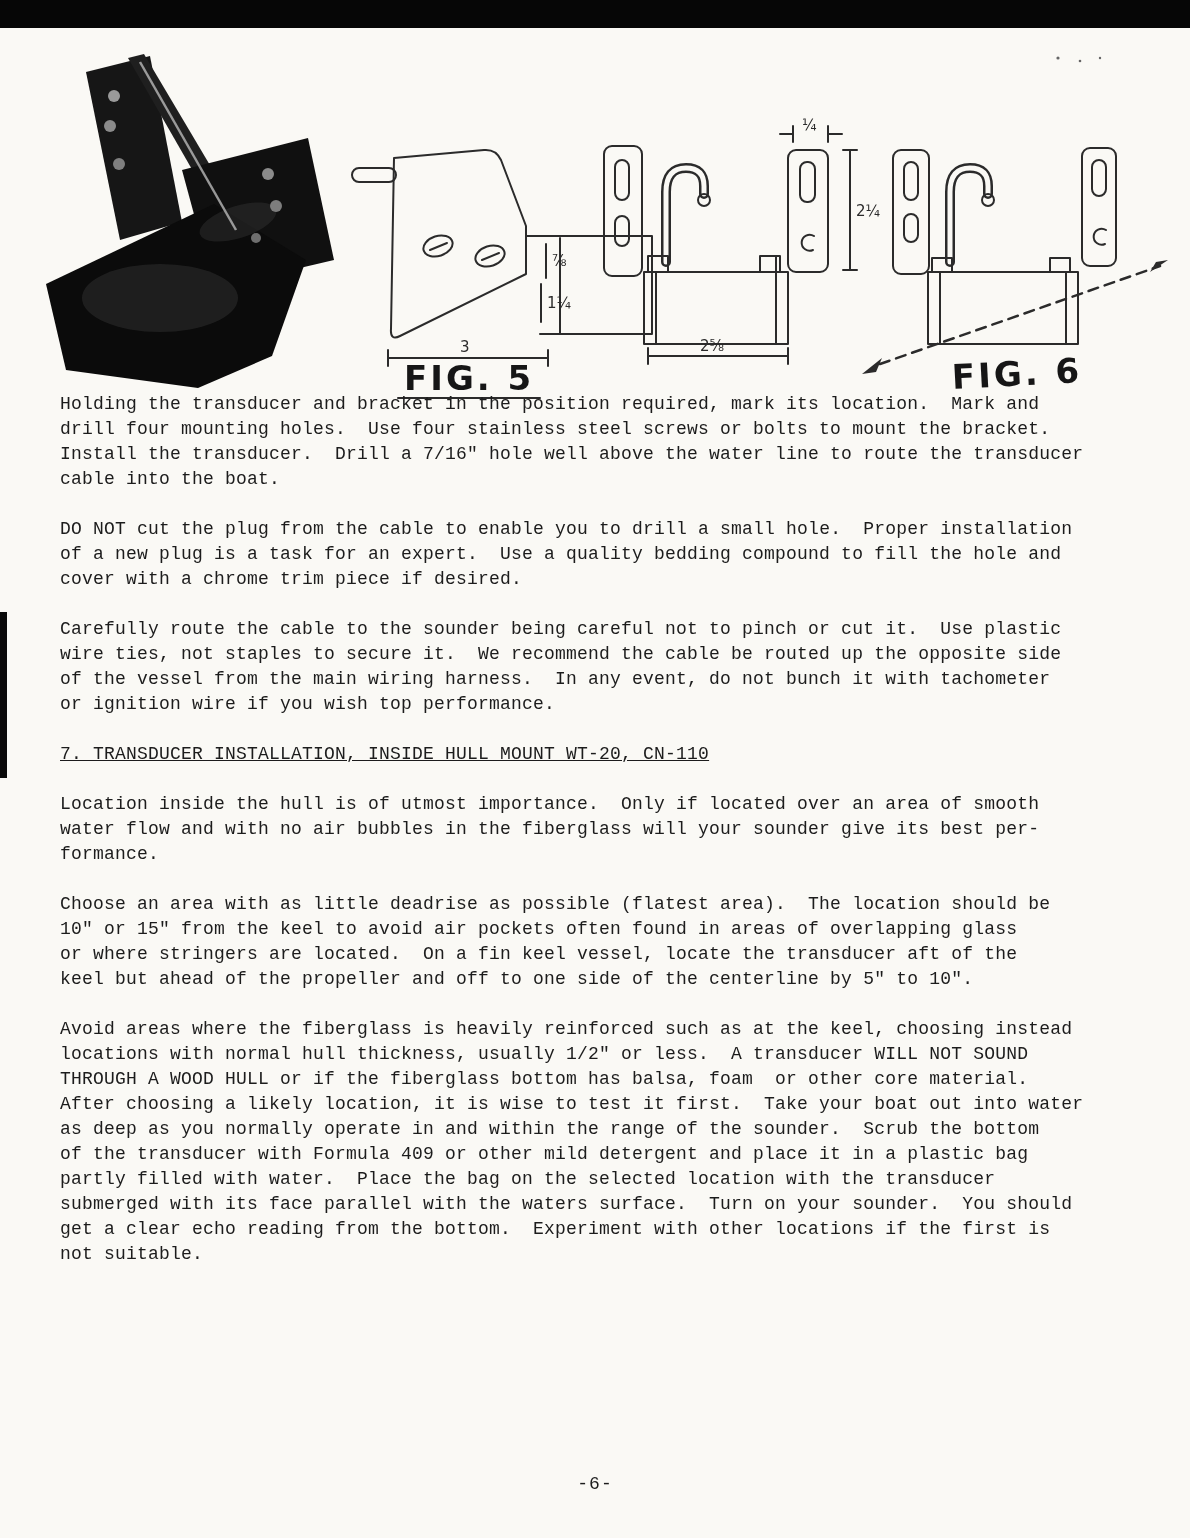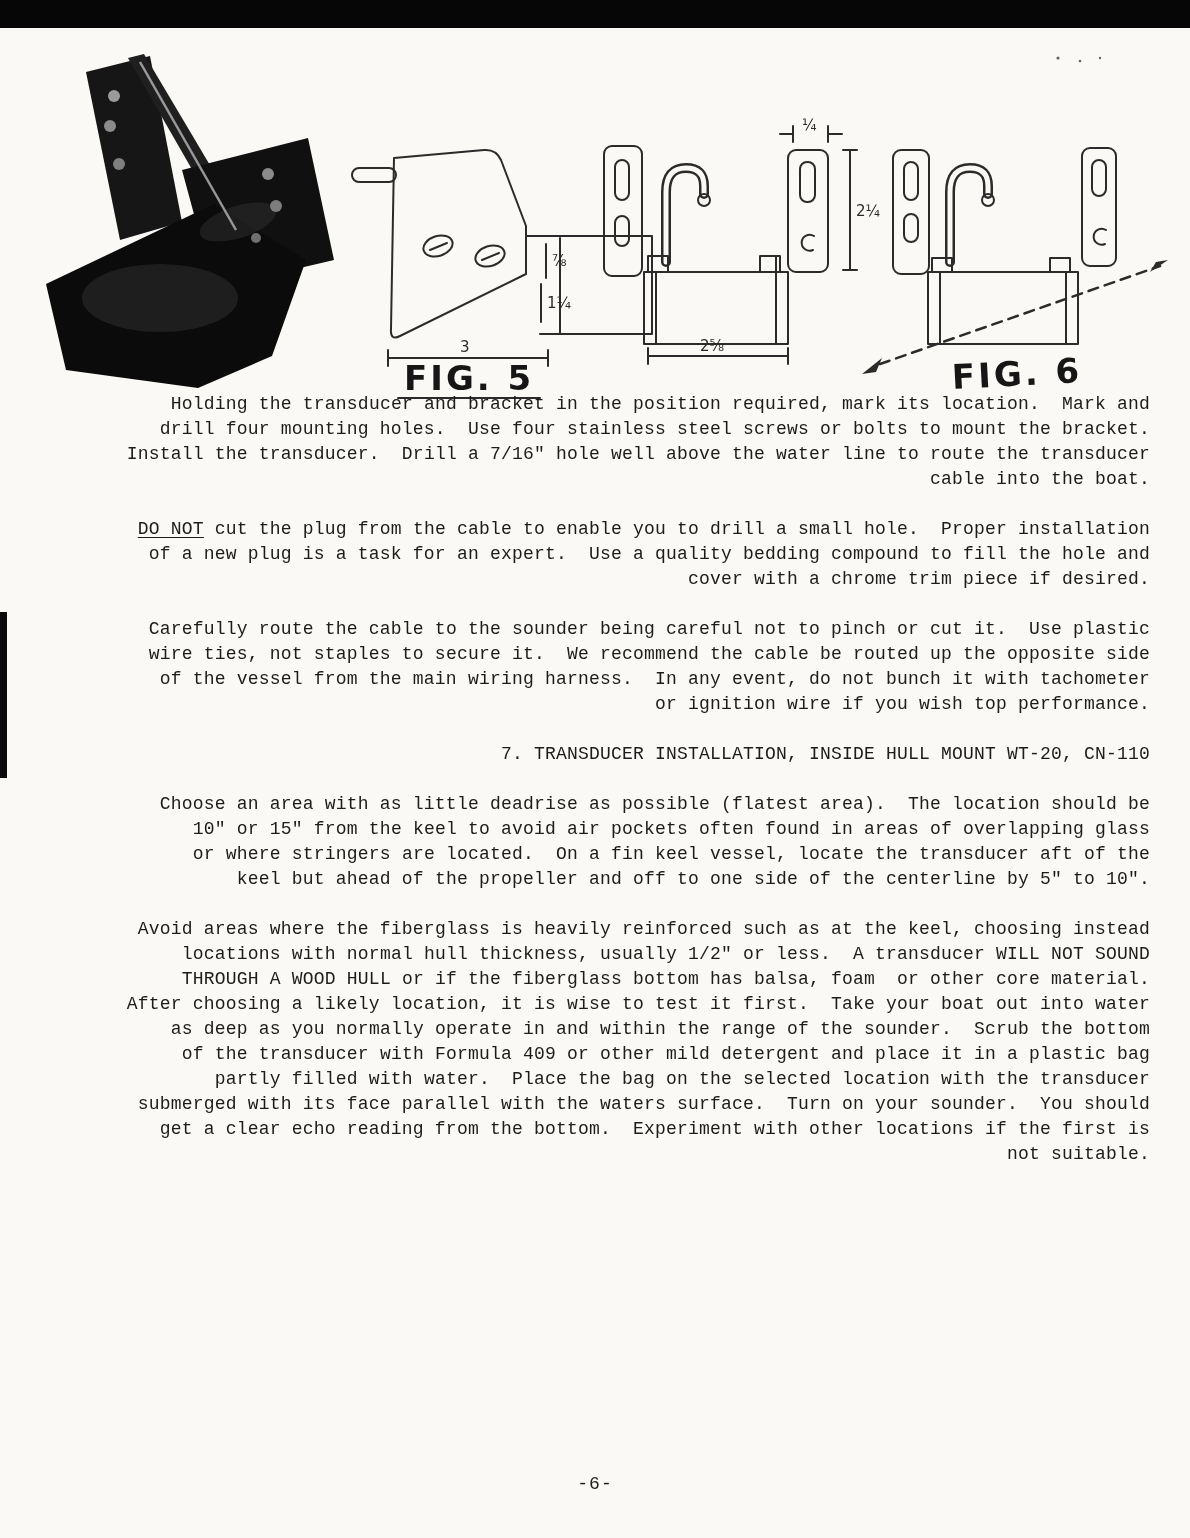--- a/index.html
+++ b/index.html
@@ -17,29 +17,29 @@
     position:absolute; top:0; left:0;
     width:100%; height:28px;
     background:#060606;
   }
   .scan-bar-left {
     position:absolute; left:0; top:612px;
     width:7px; height:166px;
     background:#0a0a0a;
   }
   .figures-wrap { position:absolute; top:22px; left:0; }
-  .textblock { position:absolute; top:392px; left:60px; width:1090px;text-align:right; }
+  .textblock { position:absolute; top:392px; left:60px; width:1090px; }
   .para {
     font-size:18px; line-height:25px;
     white-space:pre-wrap;
     margin-bottom:25px;
     letter-spacing:0.2px;
   }
-  .heading { font-size:18px; line-height:25px; margin-bottom:25px; letter-spacing:0.2px; }
-  .u { text-decoration:underline; text-underline-offset:3px; }
+  .heading { font-size:18px; line-height:25px; margin-bottom:25px; letter-spacing:0.2px;text-decoration:underline; }
+  .u { text-underline-offset:3px; }
   .pagenum {
     position:absolute; bottom:44px; left:0; width:100%;
     text-align:center; font-size:18px; letter-spacing:1px;
   }
   .figlabel {
     font-family:"DejaVu Sans","Liberation Sans",sans-serif;
     font-size:34px; font-weight:bold; letter-spacing:3px;
     fill:#161616; stroke:none;
   }
   .dimtext {
@@ -166,20 +166,23 @@
 Install the transducer.  Drill a 7/16" hole well above the water line to route the transducer
 cable into the boat.</p>
     <p class="para"><span class="u">DO NOT</span><span> cut the plug from the cable to enable you to drill a small hole.  Proper installation
 of a new plug is a task for an expert.  Use a quality bedding compound to fill the hole and
 cover with a chrome trim piece if desired.</span></p>
     <p class="para">Carefully route the cable to the sounder being careful not to pinch or cut it.  Use plastic
 wire ties, not staples to secure it.  We recommend the cable be routed up the opposite side
 of the vessel from the main wiring harness.  In any event, do not bunch it with tachometer
 or ignition wire if you wish top performance.</p>
     <p class="heading">7.  TRANSDUCER INSTALLATION, INSIDE HULL MOUNT WT-20, CN-110</p>
+    <p class="para">Location inside the hull is of utmost importance.  Only if located over an area of smooth
+water flow and with no air bubbles in the fiberglass will your sounder give its best per-
+formance.</p>
     <p class="para">Choose an area with as little deadrise as possible (flatest area).  The location should be
 10" or 15" from the keel to avoid air pockets often found in areas of overlapping glass
 or where stringers are located.  On a fin keel vessel, locate the transducer aft of the
 keel but ahead of the propeller and off to one side of the centerline by 5" to 10".</p>
     <p class="para">Avoid areas where the fiberglass is heavily reinforced such as at the keel, choosing instead
 locations with normal hull thickness, usually 1/2" or less.  A transducer WILL NOT SOUND
 THROUGH A WOOD HULL or if the fiberglass bottom has balsa, foam  or other core material.
 After choosing a likely location, it is wise to test it first.  Take your boat out into water
 as deep as you normally operate in and within the range of the sounder.  Scrub the bottom
 of the transducer with Formula 409 or other mild detergent and place it in a plastic bag

